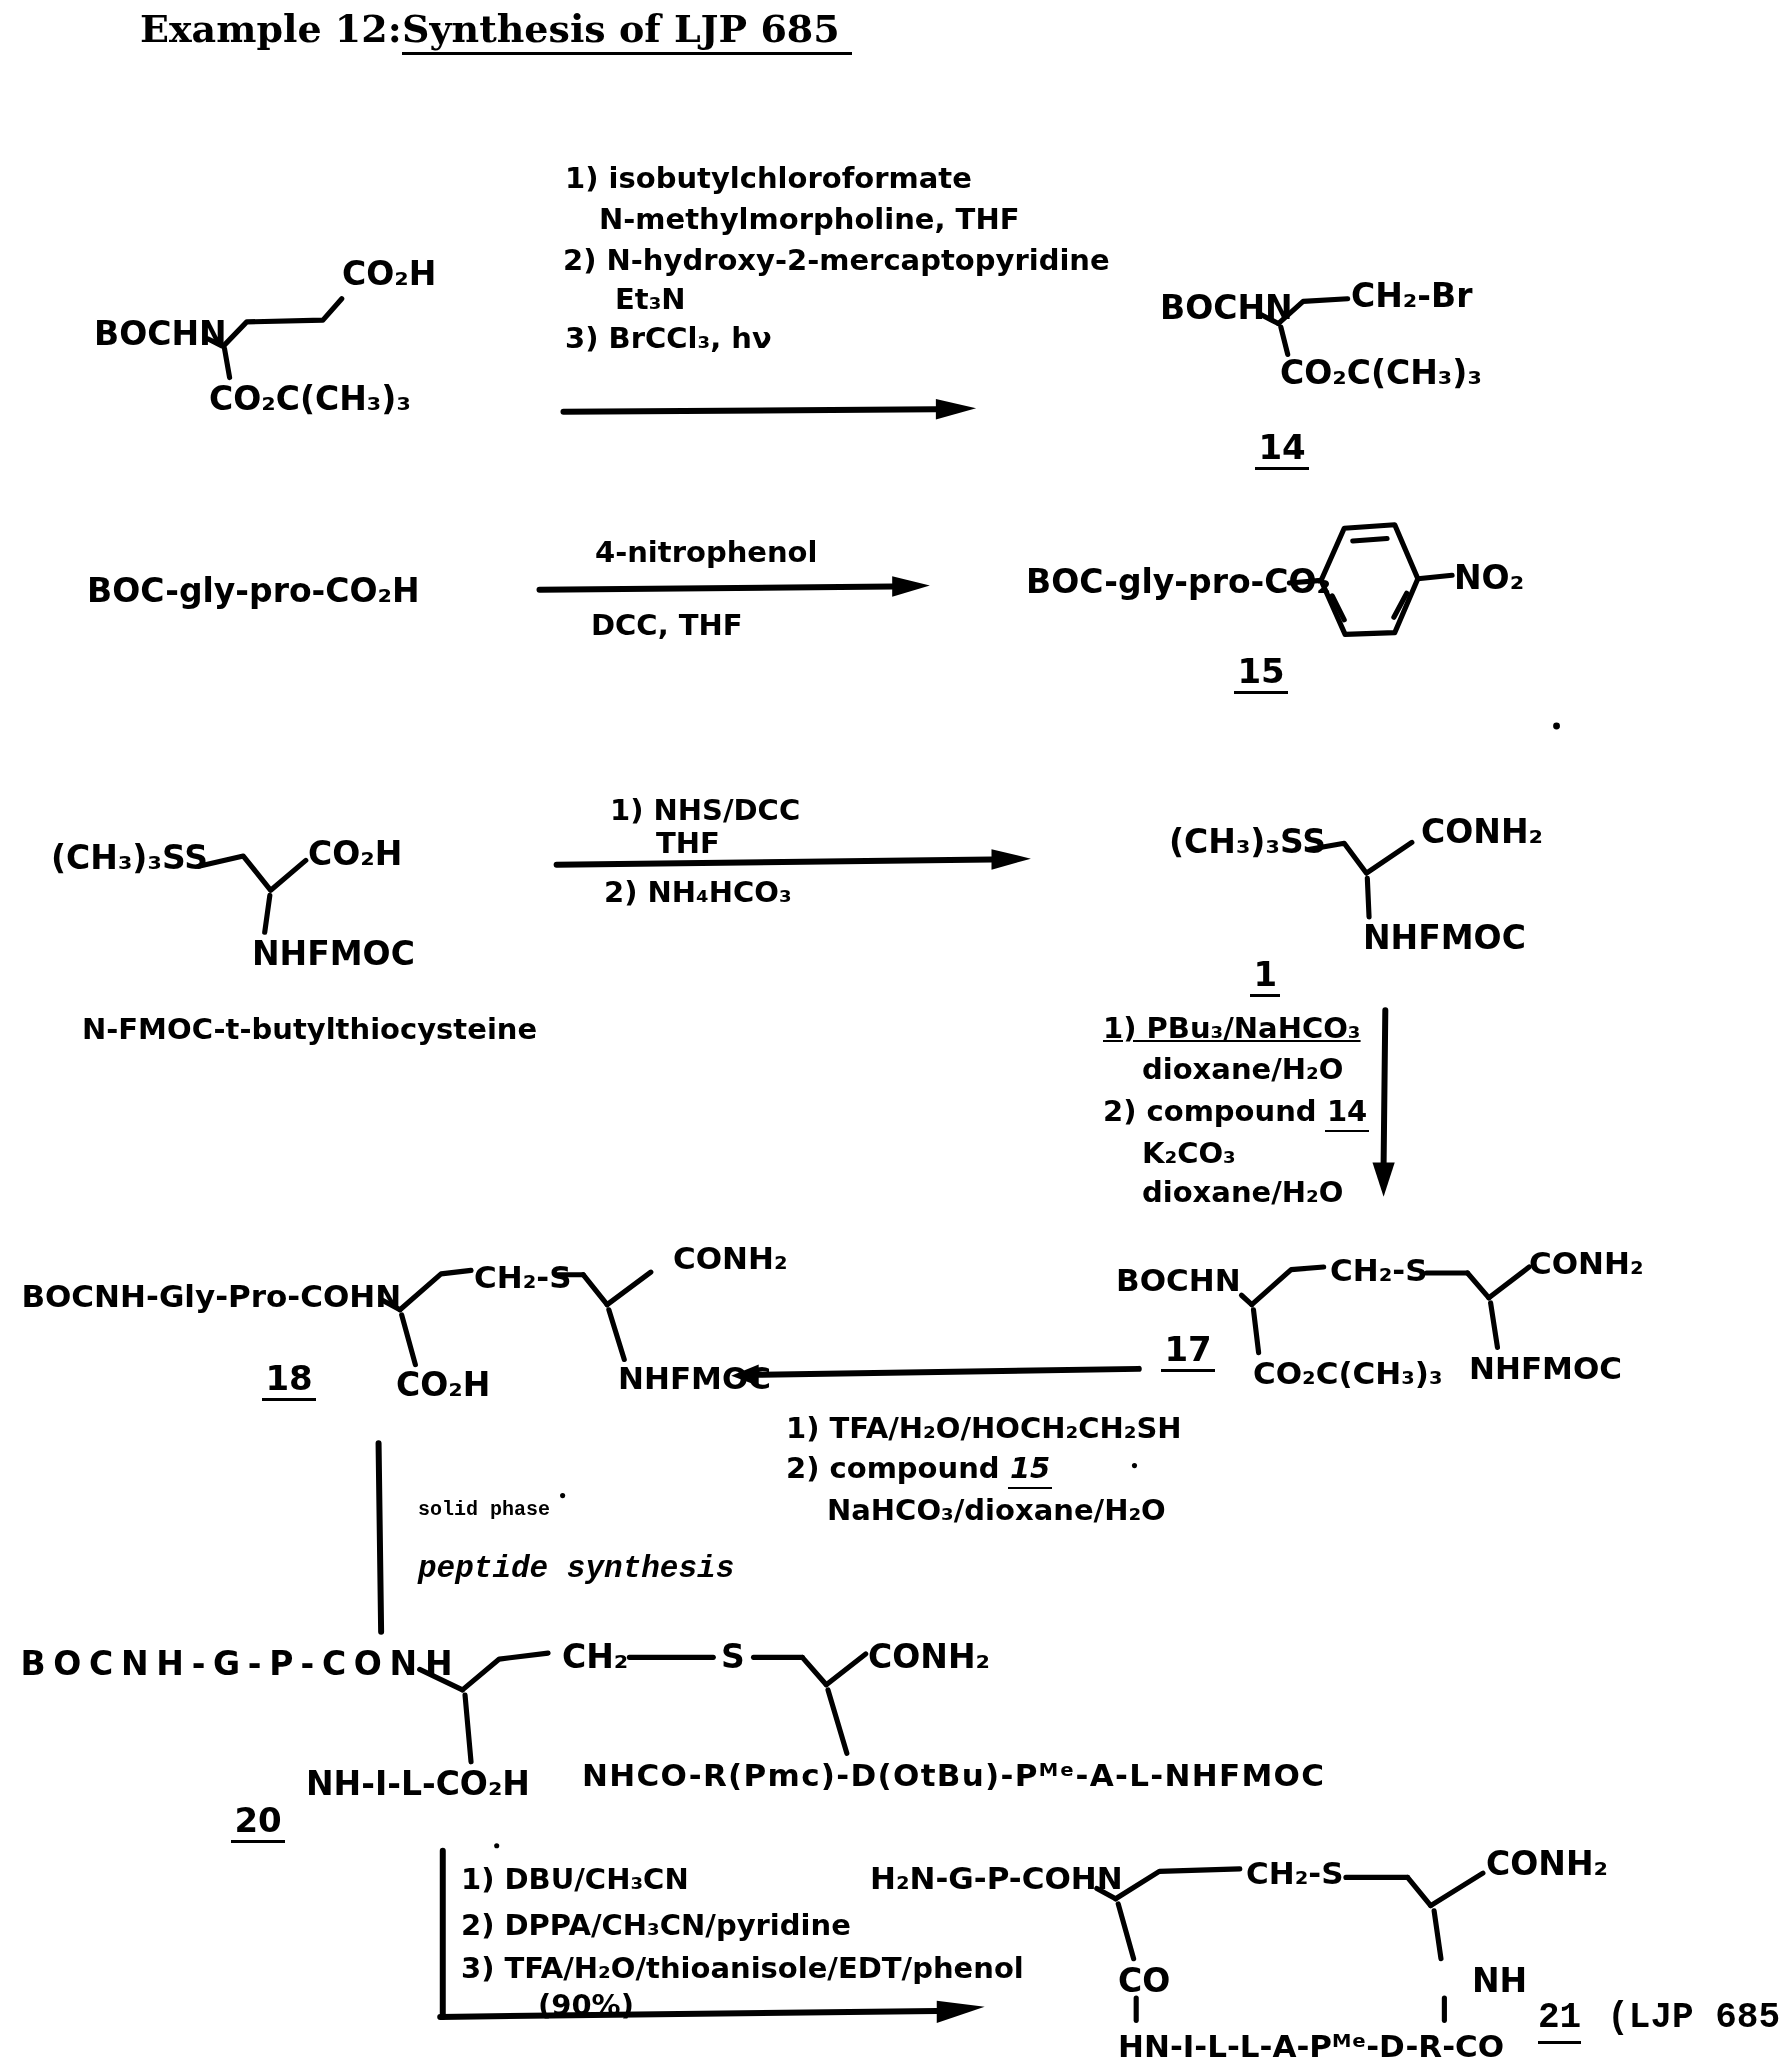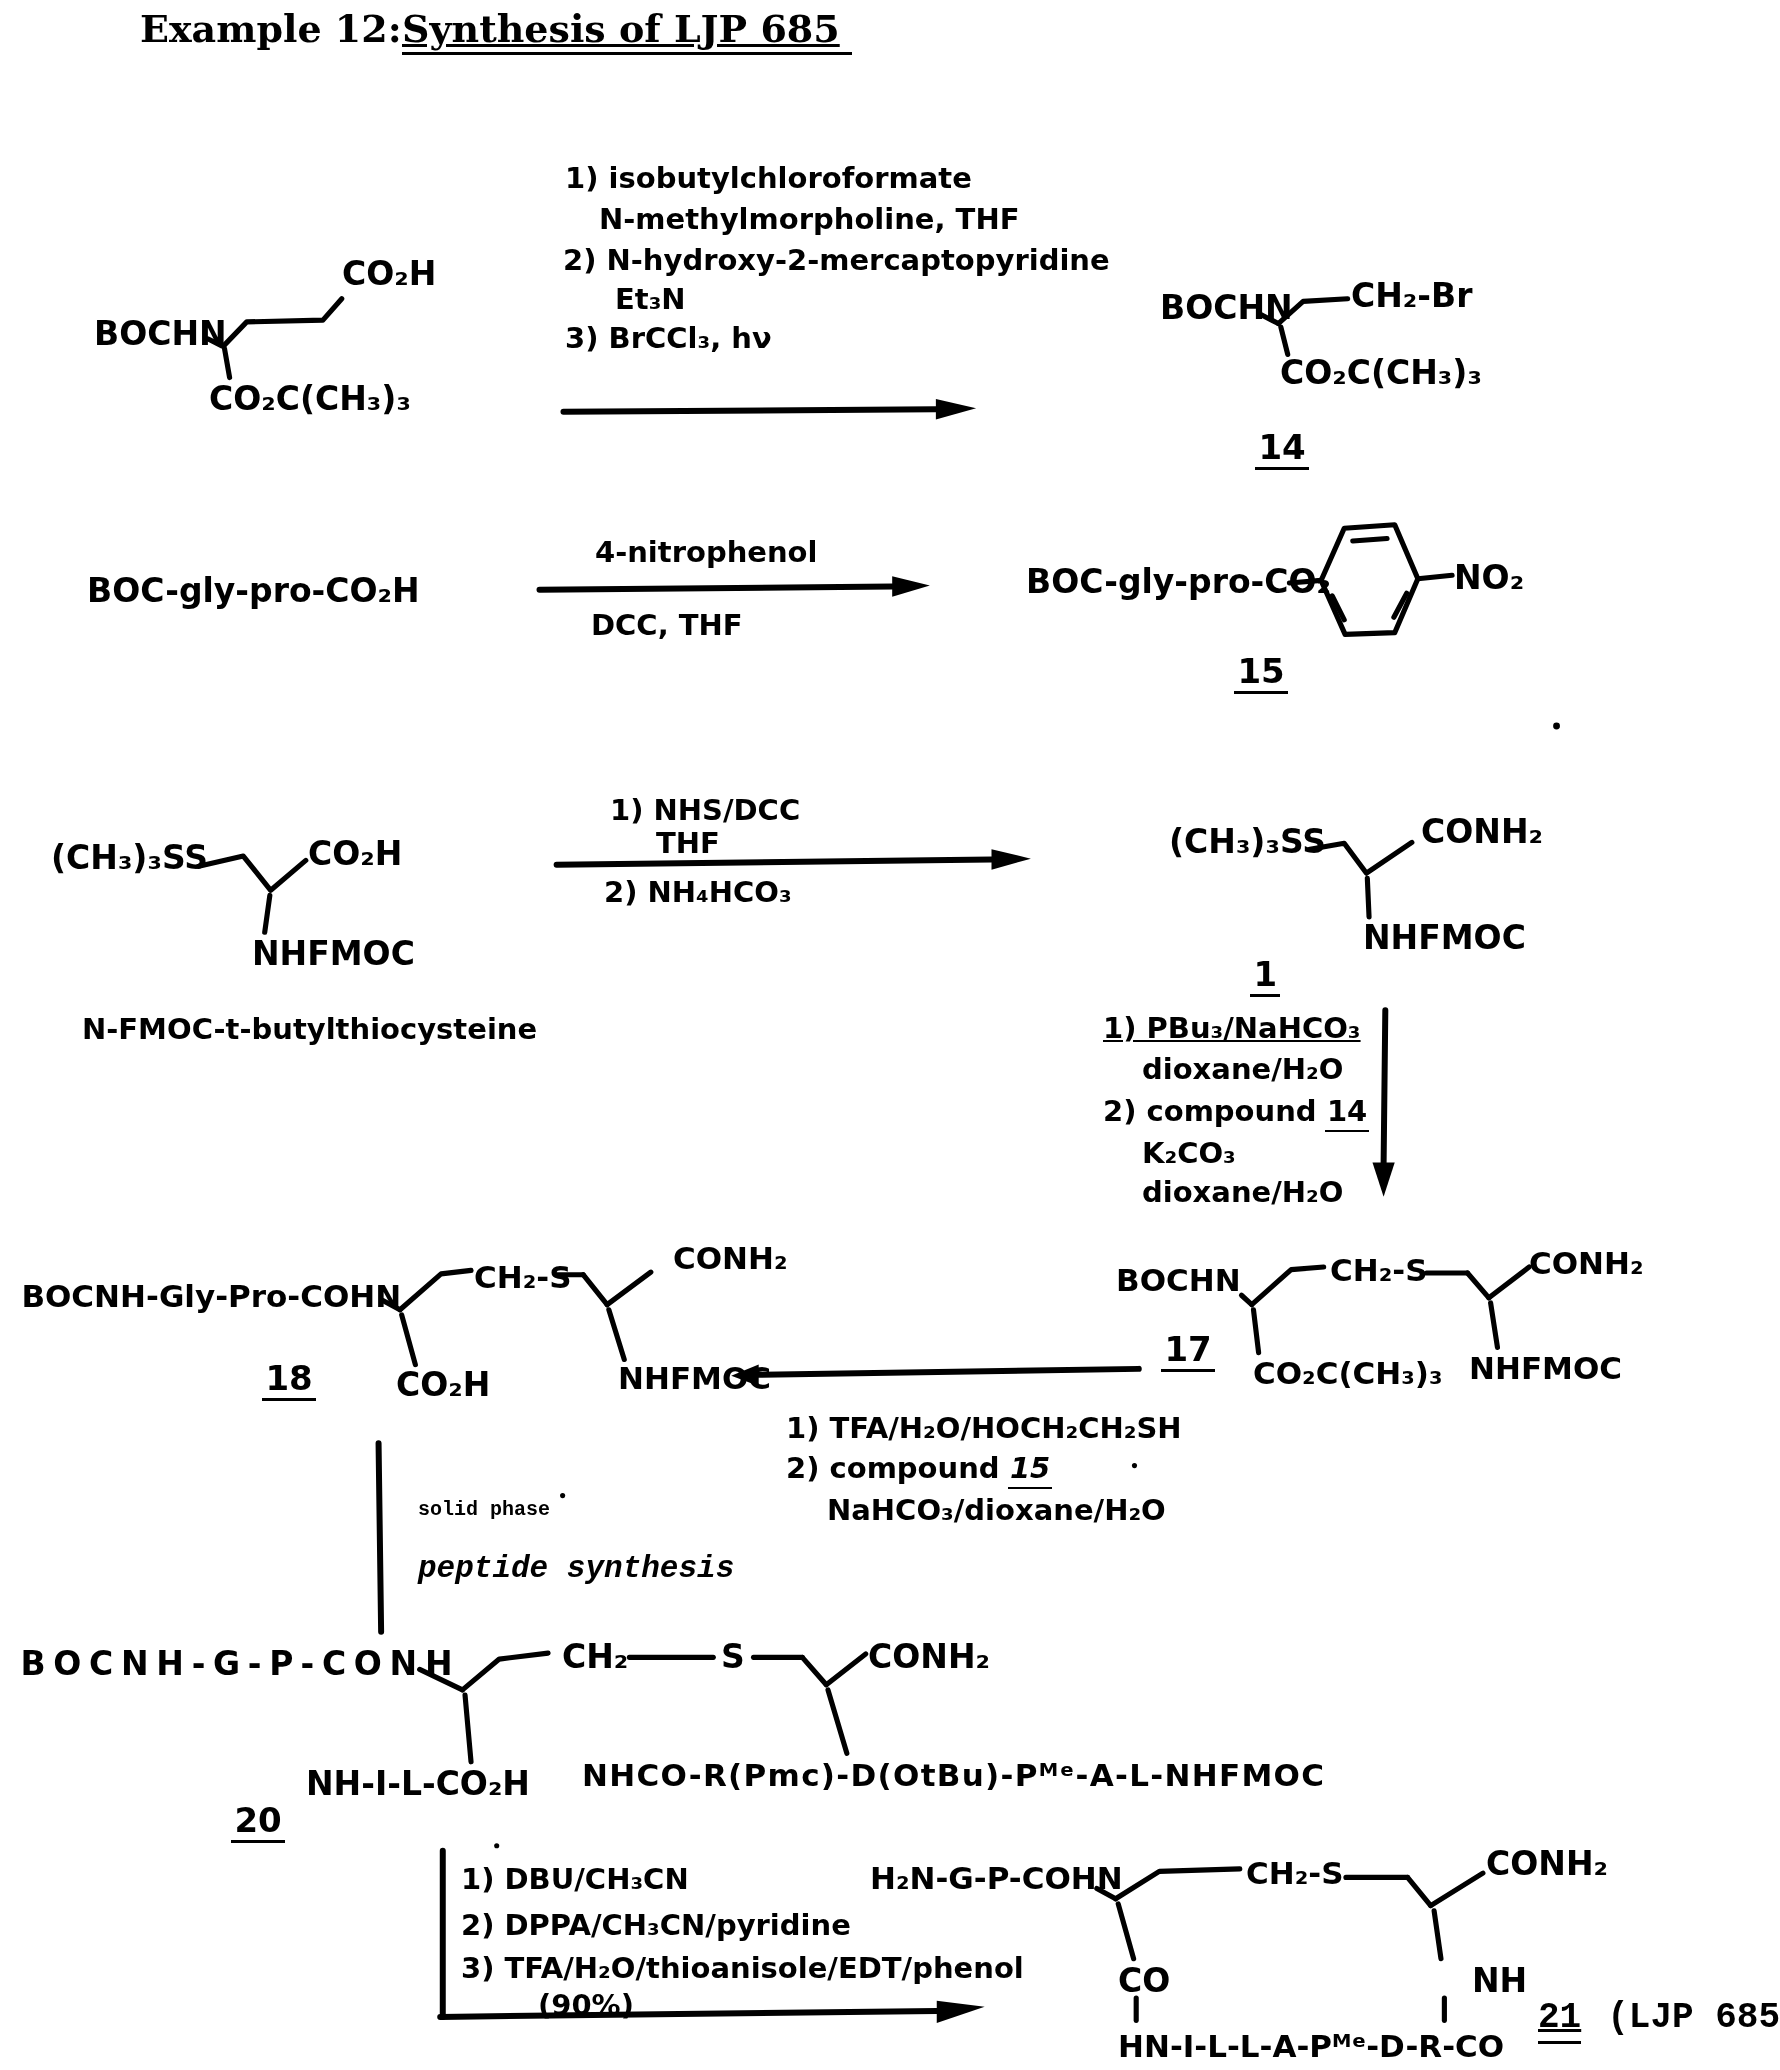--- a/index.html
+++ b/index.html
@@ -5,21 +5,21 @@
   html,body{margin:0;padding:0;background:#fff;}
   body{width:1781px;height:2070px;position:relative;overflow:hidden;
        font-family:"DejaVu Sans","Liberation Sans",sans-serif;color:#000;}
   #scheme{position:absolute;left:0;top:0;width:1781px;height:2070px;}
   .t{position:absolute;white-space:nowrap;font-weight:700;color:#000;line-height:1;}
   .s34{font-size:29px;}
   .s36{font-size:31px;}
   .s38{font-size:33px;}
   .serif{font-family:"DejaVu Serif","Liberation Serif",serif;font-size:38px;}
   .mono{font-family:"Liberation Mono","DejaVu Sans Mono",monospace;}
-  .under{border-bottom:3.4px solid #000;padding-bottom:3.4px;text-decoration:underline;}
+  .under{border-bottom:3.4px solid #000;padding-bottom:3.4px;}
   .lbl{font-size:34px;border-bottom:3.4px solid #000;padding:0 3.4px 3.4px 3.4px;}
   .ref{border-bottom:2.6px solid #000;margin-left:8.6px;padding:0 1.7px 1.7px 1.7px;}
   .it{font-style:italic;}
   .ls9{letter-spacing:7.7px;}
   .ls2{letter-spacing:1.3px;}
   svg{position:absolute;left:0;top:0;}
 </style>
 </head>
 <body>
 

